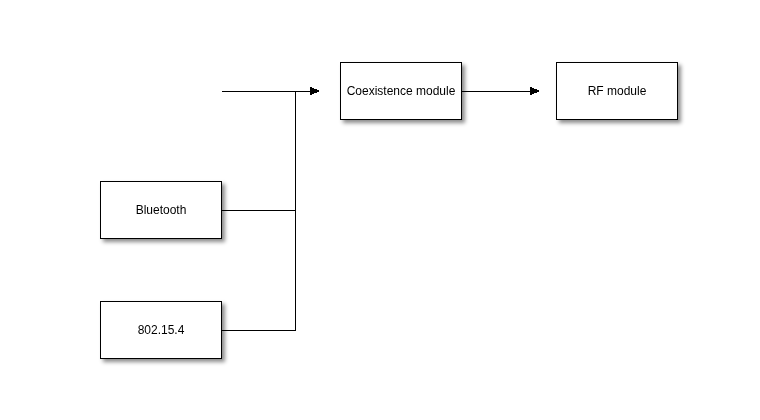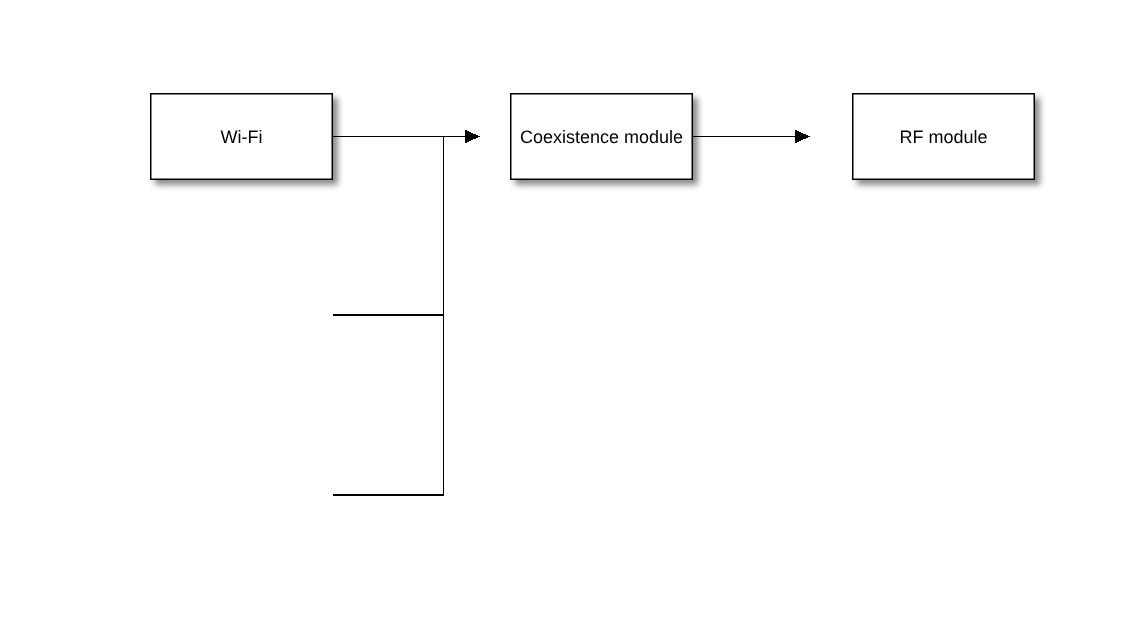--- a/index.html
+++ b/index.html
@@ -34,21 +34,21 @@
     align-items: center;
     justify-content: center;
     font-size: 12px;
     color: #000000;
     white-space: nowrap;
   }
   .block-wifi        { left: 100px; top:  62px; }
   .block-bluetooth   { left: 100px; top: 181px; }
   .block-zigbee      { left: 100px; top: 301px; }
   .block-coexistence { left: 320px; top:  62px; margin-left: 20px; }
-  .block-rf          { left: 568px; top:  62px; }
+  .block-rf          { left: 556px; top:  62px; }
 </style>
 </head>
 <body>
 
 <div class="canvas">
 
   <svg class="wires" viewBox="0 0 760 420" xmlns="http://www.w3.org/2000/svg" shape-rendering="crispEdges">
 
     <line x1="222" y1="91" x2="319" y2="91" stroke="#000000" stroke-width="1"></line>
 
@@ -57,25 +57,28 @@
     <line x1="222" y1="210" x2="296" y2="210" stroke="#000000" stroke-width="1"></line>
 
     <line x1="222" y1="330" x2="296" y2="330" stroke="#000000" stroke-width="1"></line>
 
     <line x1="440" y1="91" x2="539" y2="91" stroke="#000000" stroke-width="1"></line>
 
     <polygon points="320,91 310,86.5 310,95.5" fill="#000000"></polygon>
     <polygon points="540,91 530,86.5 530,95.5" fill="#000000"></polygon>
   </svg>
 
-  <div class="block block-wifi">
-    <span>Wi-Fi</span>
+
+  <div class="block block-bluetooth">
+    <span>Bluetooth</span>
   </div>
 
-
+  <div class="block block-zigbee">
+    <span>802.15.4</span>
+  </div>
 
   <div class="block block-coexistence">
     <span>Coexistence module</span>
   </div>
 
   <div class="block block-rf">
     <span>RF module</span>
   </div>
 
 </div>

